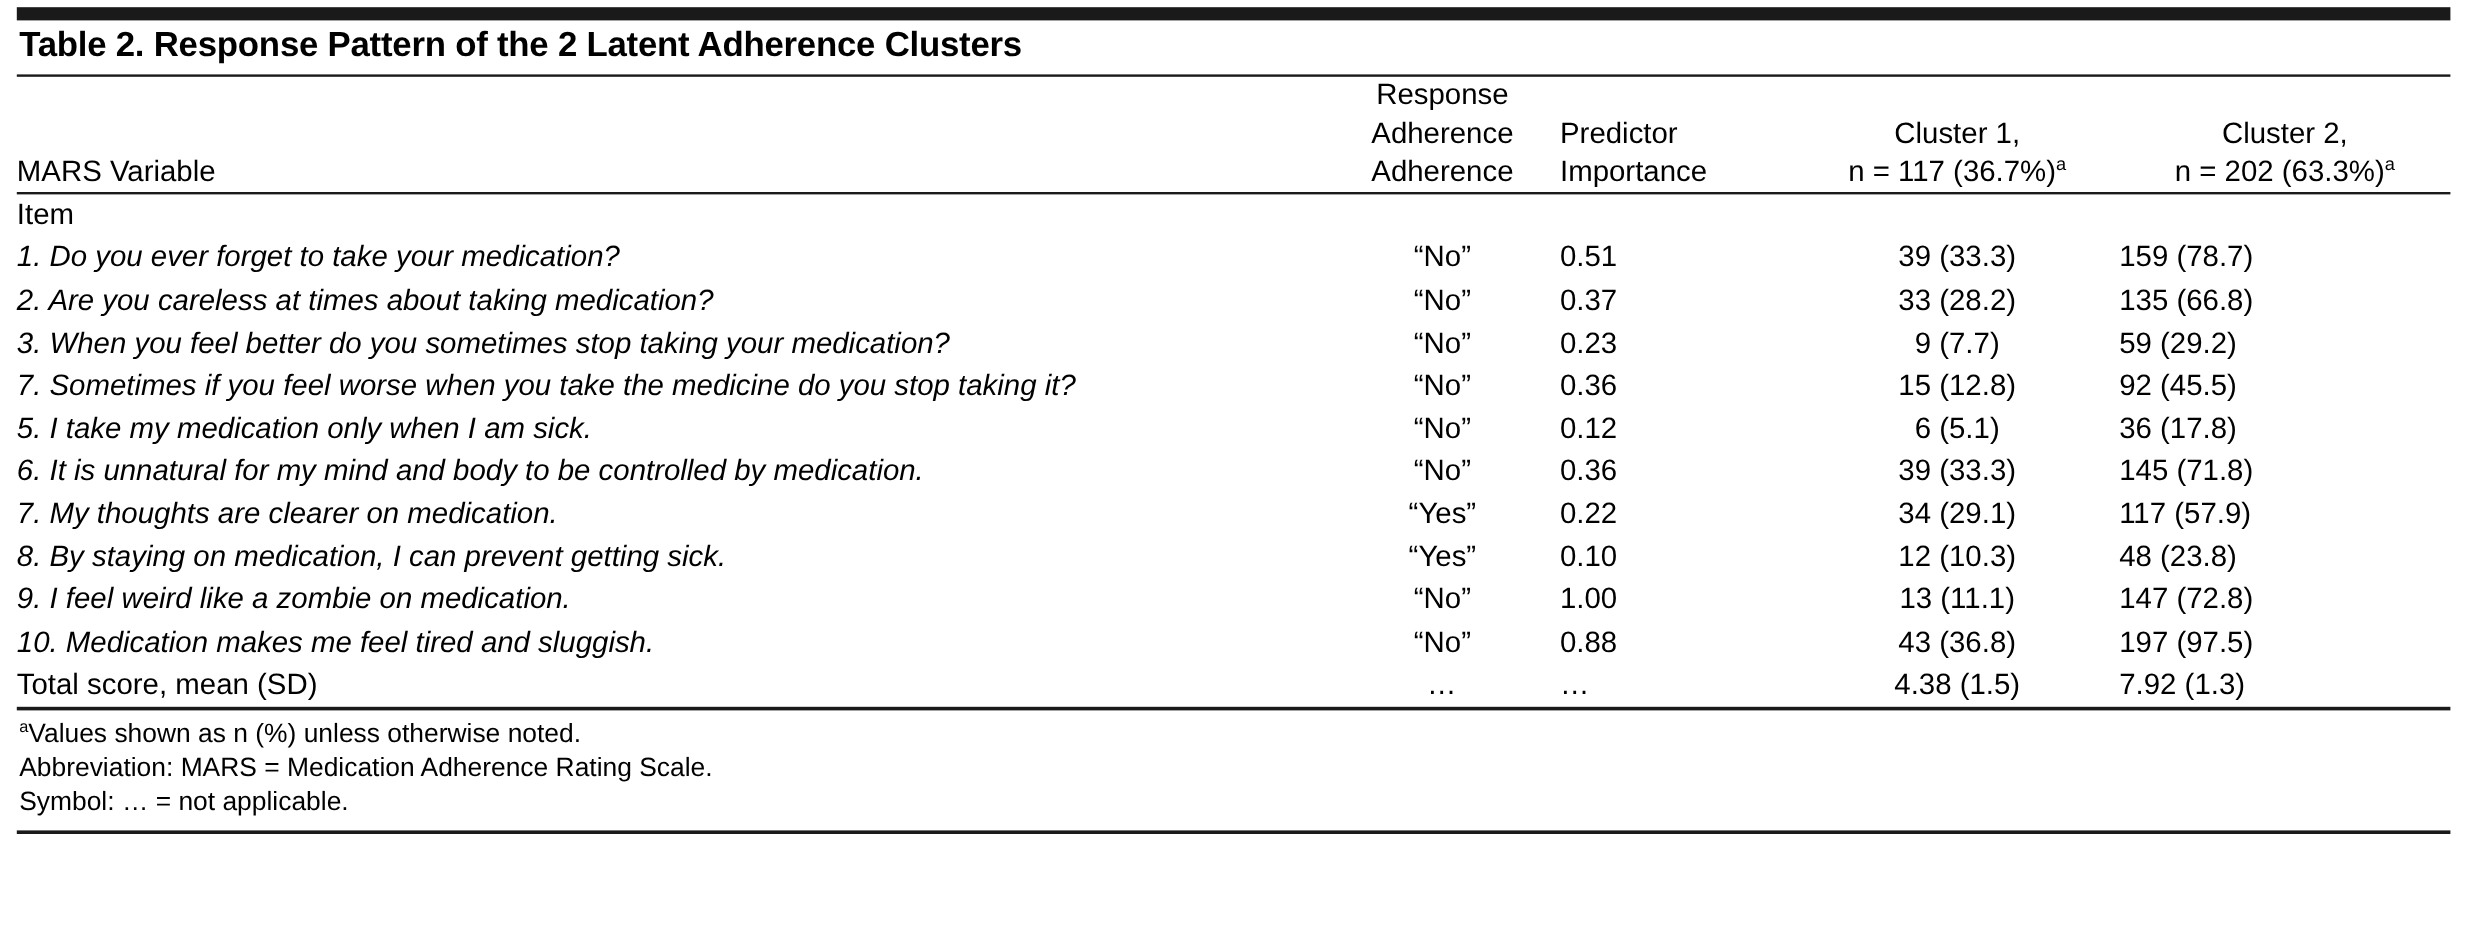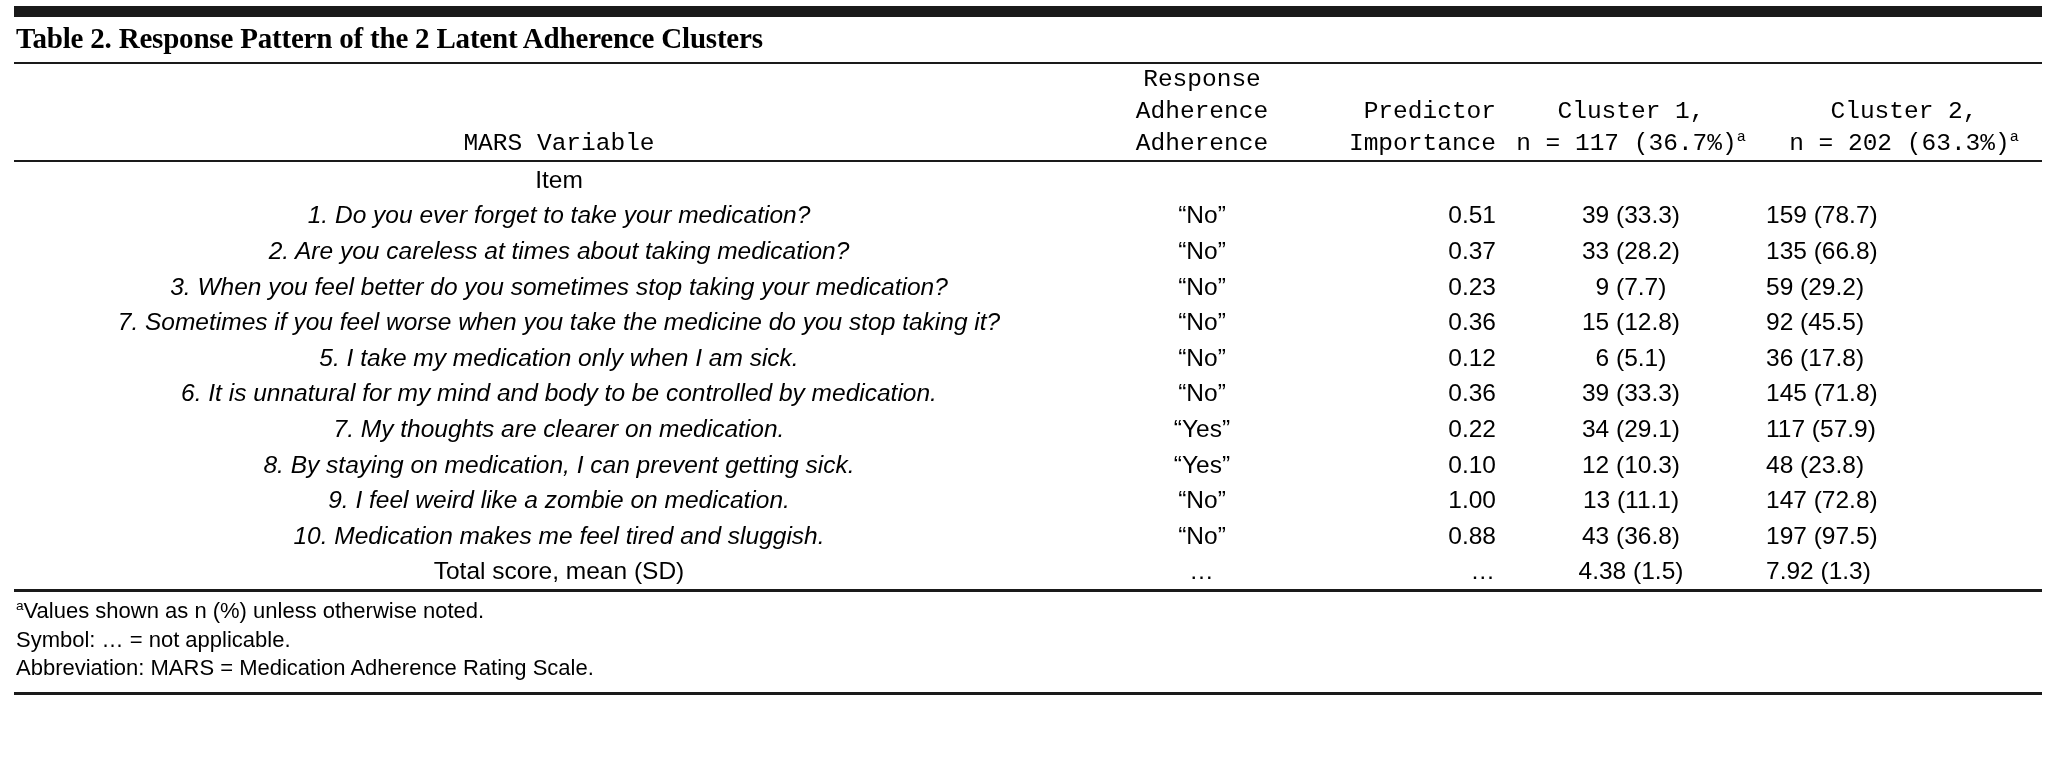--- a/index.html
+++ b/index.html
@@ -41,49 +41,48 @@
   }
 
   
   .table-title {
     font-size: 29px;
     font-weight: bold;
     letter-spacing: -0.2px;
     padding: 6px 2px 7px 2px;
     line-height: 1.1;
     white-space: nowrap;
-    font-family: Liberation Serif, serif;
   }
 
   
   table.t2 {
     width: 100%;
     border-collapse: collapse;
     font-size: 24.5px;
     line-height: 1.0;
   }
   table.t2 td, table.t2 th {
     padding: 0;
     font-weight: normal;
     vertical-align: bottom;
     white-space: nowrap;
   }
 
   
-  .col-var   { width: 1090px; text-align: center; }
+  .col-var   { width: 1090px; text-align: left; }
   .col-resp  { width: 196px;  text-align: center; }
-  .col-pred  { width: 196px;  text-align: right; }
+  .col-pred  { width: 196px;  text-align: left; }
   .col-c1    { width: 270px;  text-align: center; }
   .col-c2    { width: 276px;  }
 
   thead td, thead th {
     padding-bottom: 2px;
     height: 34px;
   }
-  .hdr-line { display: block; height: 32px; line-height: 32px; font-family: Liberation Mono, monospace; }
+  .hdr-line { display: block; height: 32px; line-height: 32px; }
   .hdr-spacer { display: block; height: 32px; }
 
   tbody td {
     height: 35.6px;
     line-height: 35.6px;
     padding: 0;
   }
   .indent-item { padding-left: 42px; font-style: italic; }
   .sect-label  { padding-left: 2px; }
   .row-label   { padding-left: 2px; }
@@ -240,19 +239,19 @@
         <td class="col-c1">4.38 (1.5)</td>
         <td class="col-c2">7.92 (1.3)</td>
       </tr>
     </tbody>
   </table>
 
   <div class="rule-medium"></div>
 
   <div class="footnotes">
     <div class="footnote"><sup>a</sup><span>Values shown as n (%) unless otherwise noted.</span></div>
+    <div class="footnote"><span>Abbreviation: MARS = Medication Adherence Rating Scale.</span></div>
     <div class="footnote"><span>Symbol: … = not applicable.</span></div>
-    <div class="footnote"><span>Abbreviation: MARS = Medication Adherence Rating Scale.</span></div>
   </div>
 
   <div class="rule-bottom"></div>
 
 </div>
 
 </body></html>

